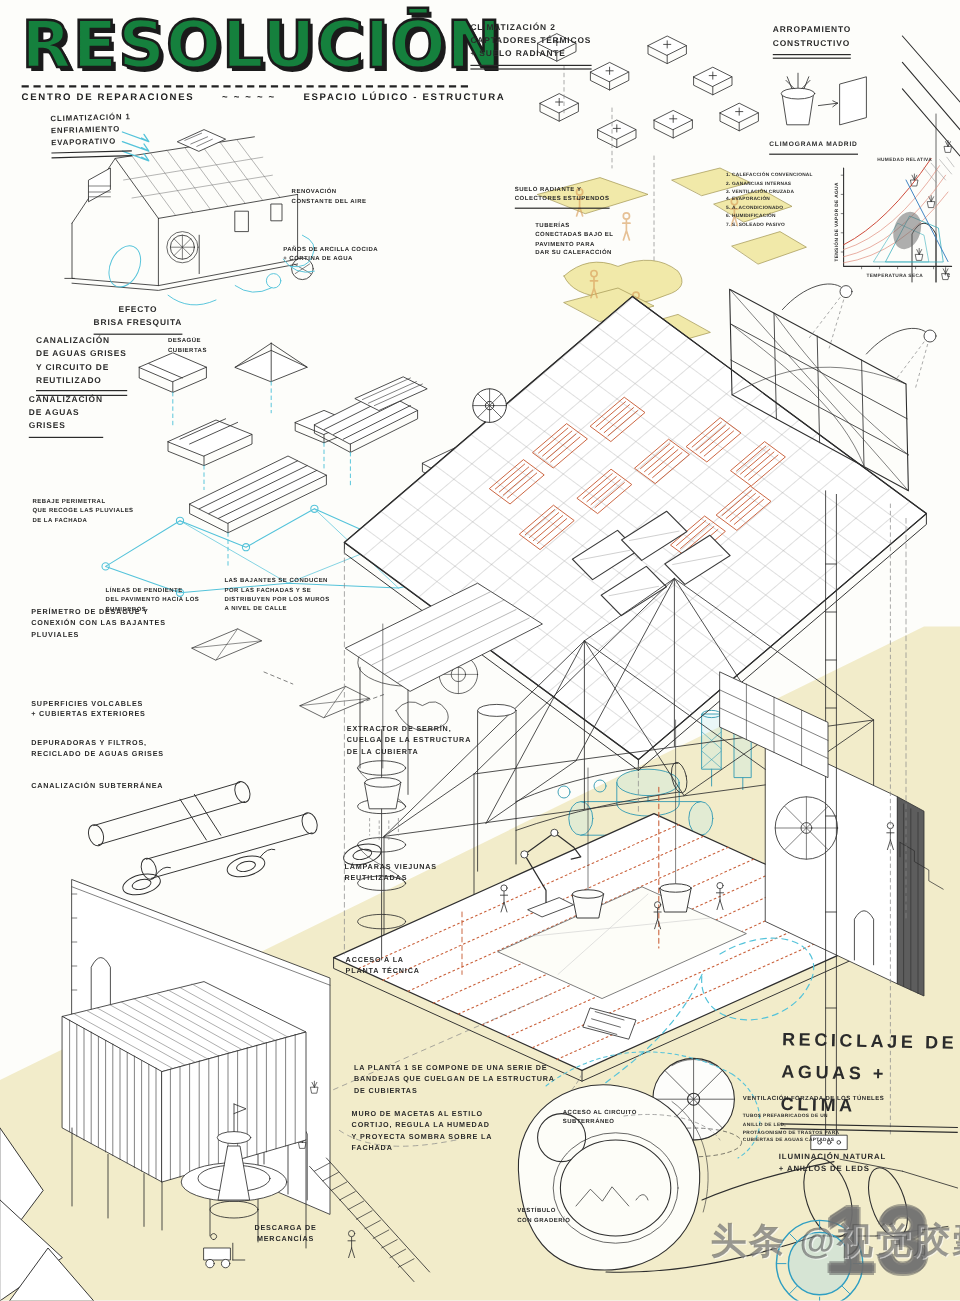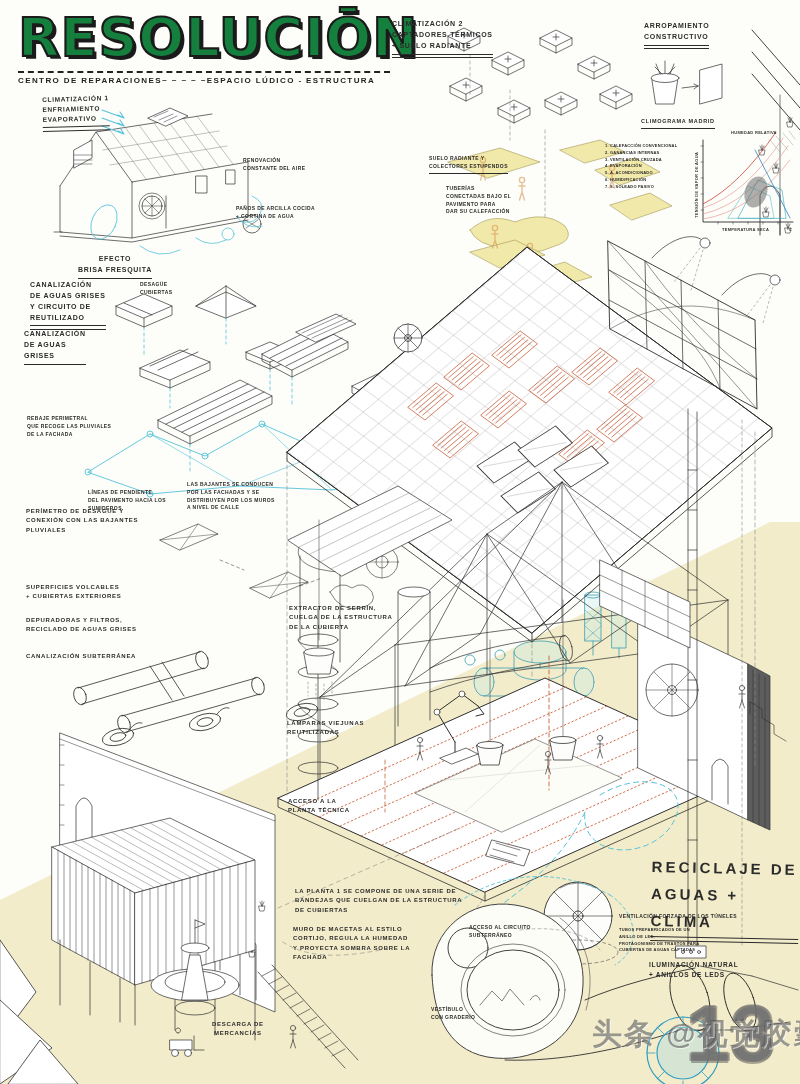--- a/index.html
+++ b/index.html
@@ -21,21 +21,21 @@
   .u2::after{content:"";display:block;height:2.5px;border-top:1.2px solid #2b2b2b;
              border-bottom:1.2px solid #2b2b2b;margin-top:2px;}
   .rot1{transform:rotate(-1.5deg);}
   .rot2{transform:rotate(1.2deg);}
   
   .title-wrap{position:absolute;left:18px;top:10px;z-index:3;}
   .big-title{margin:0;font-family:"DejaVu Sans",sans-serif;font-weight:bold;font-size:54px;
              letter-spacing:1px;color:#15803d;-webkit-text-stroke:2.2px #1b1b1b;
              text-shadow:3px 3px 0 #1b1b1b;line-height:1.05;}
   .title-rule{width:372px;border-top:2px dashed #222;margin:4px 0 3px 0;}
-  .subtitle{display:flex;gap:0;align-items:flex-end;font-size:8px;font-weight:bold;
+  .subtitle{display:flex;gap:23px;align-items:flex-end;font-size:8px;font-weight:bold;
             letter-spacing:1.4px;color:#222;}
   
   .chartlbl{position:absolute;z-index:3;font-weight:bold;color:#333;}
   .ylabel{transform:rotate(-90deg);transform-origin:0 0;}
   
   .wm{position:absolute;left:592px;top:1014px;z-index:5;font-size:30px;font-weight:bold;
       letter-spacing:2px;color:rgba(72,72,72,0.55);
       text-shadow:1px 1px 0 rgba(255,255,255,0.55);white-space:nowrap;}
   .wm-num{position:absolute;left:686px;top:988px;z-index:4;font-size:80px;font-weight:bold;
       color:rgba(255,255,255,0.12);

